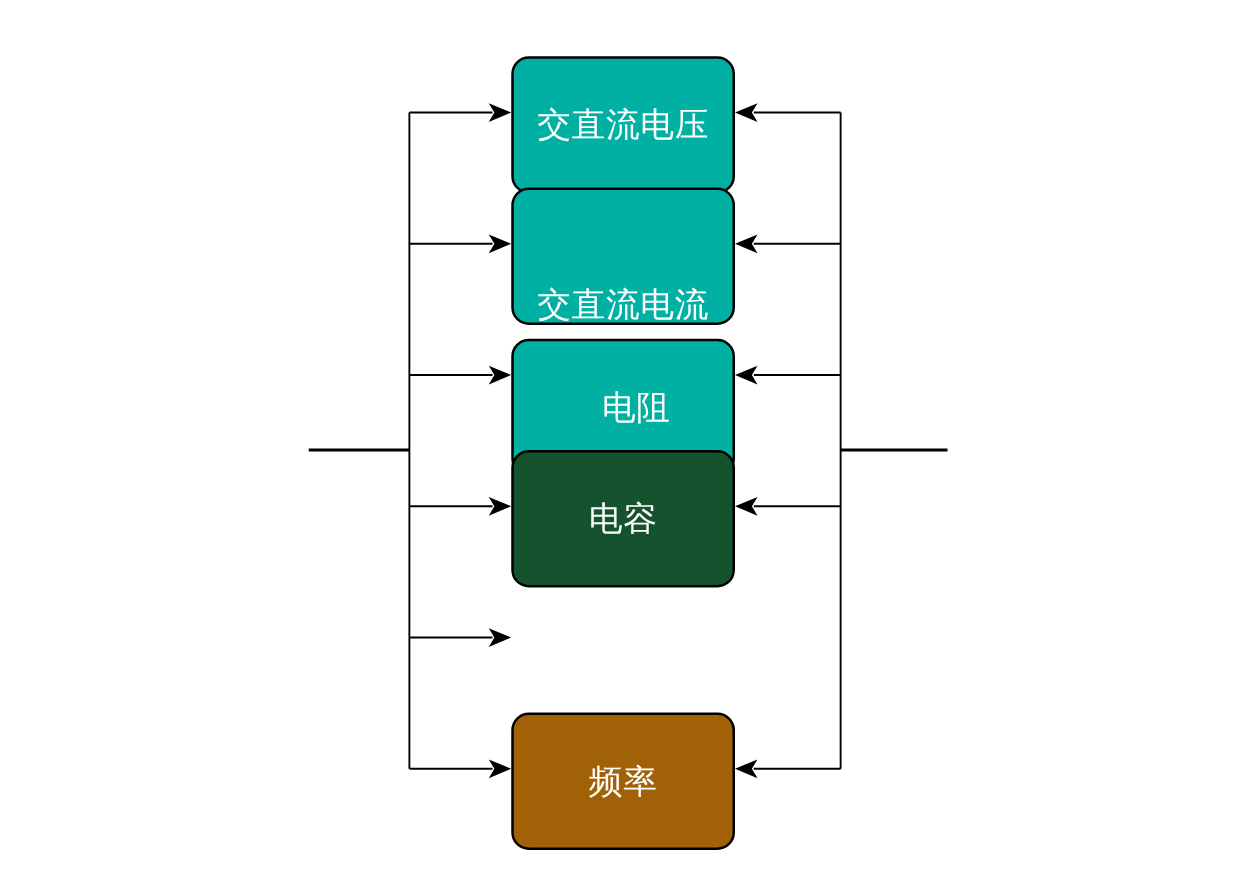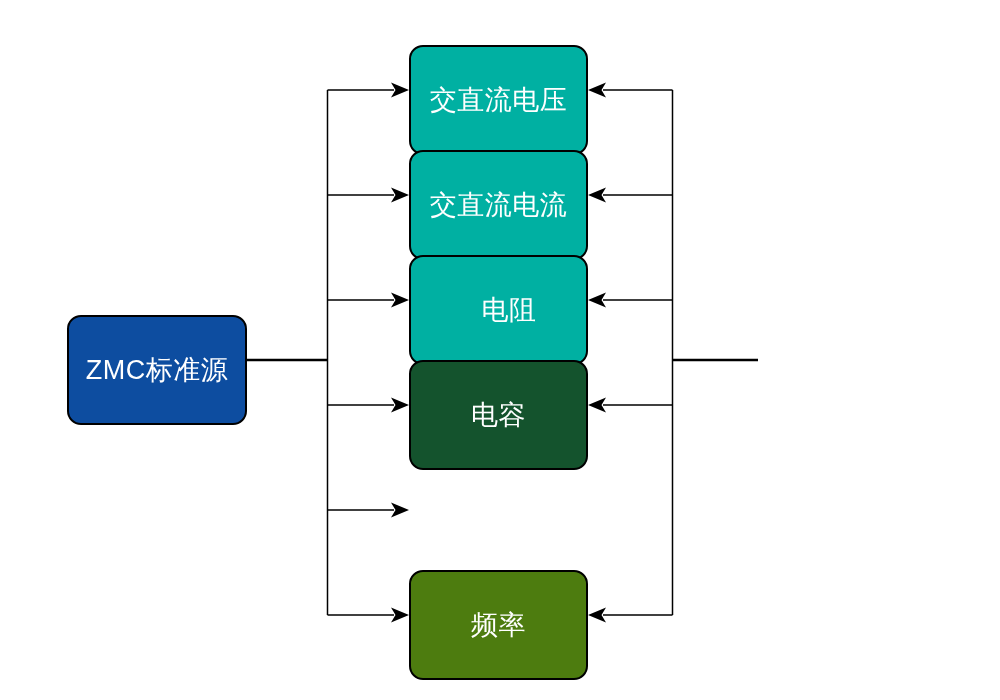--- a/index.html
+++ b/index.html
@@ -33,22 +33,22 @@
     line-height: 1;
     white-space: nowrap;
     letter-spacing: 0.5px;
   }
   .node-blue { background: #0d4da0; }
   .node-teal { background: #00b0a2; }
   .node-src   { left: 67px;  top: 315px; }
   .node-meter { left: 758px; top: 315px; }
   .node-mid   { left: 409px; width: 179px; }
   .mid-0 { top: 45px; }
-  .mid-1 { top: 150px; }
-  .mid-2 { top: 255px; padding-left: 21px; }
+  .mid-1 { top: 150px; align-items: flex-end; }
+  .mid-2 { top: 271px; padding-left: 21px; }
   .mid-3 { top: 360px; }
   .mid-4 { top: 465px; }
   .mid-5 { top: 570px; }
 </style>
 </head>
 <body>
 
 <div class="canvas">
 
   <svg class="wires" viewBox="0 0 1000 700" xmlns="http://www.w3.org/2000/svg">
@@ -75,39 +75,36 @@
     <path d="M672.5 300 H603" fill="none" stroke-width="1.5" stroke="#000000"></path>
     <path d="M672.5 405 H603" fill="none" stroke-width="1.5" stroke="#000000"></path>
     <path d="M672.5 615 H603" fill="none" stroke-width="1.5" stroke="#000000"></path>
     <polygon points="588,90 606,82.5 601.5,90 606,97.5" fill="#000000"></polygon>
     <polygon points="588,195 606,187.5 601.5,195 606,202.5" fill="#000000"></polygon>
     <polygon points="588,300 606,292.5 601.5,300 606,307.5" fill="#000000"></polygon>
     <polygon points="588,405 606,397.5 601.5,405 606,412.5" fill="#000000"></polygon>
     <polygon points="588,615 606,607.5 601.5,615 606,622.5" fill="#000000"></polygon>
   </svg>
 
-  <div class="node node-blue node-src" style="background-color: rgb(13, 77, 160);">
-    <span>ZMC标准源</span>
-  </div>
 
 
   <div class="node node-teal node-mid mid-0" style="background-color: rgb(0, 176, 162);">
     <span>交直流电压</span>
   </div>
 
   <div class="node node-teal node-mid mid-1" style="background-color: rgb(0, 176, 162);">
     <span>交直流电流</span>
   </div>
 
   <div class="node node-teal node-mid mid-2" style="background-color: rgb(0, 176, 162);">
     <span>电阻</span>
   </div>
 
   <div class="node node-teal node-mid mid-3" style="background-color: #14532d;">
     <span>电容</span>
   </div>
 
 
-  <div class="node node-teal node-mid mid-5" style="background-color: #4d7c0f;">
+  <div class="node node-teal node-mid mid-5" style="background-color: #a16207;">
     <span>频率</span>
   </div>
 
 </div>
 
 </body></html>

